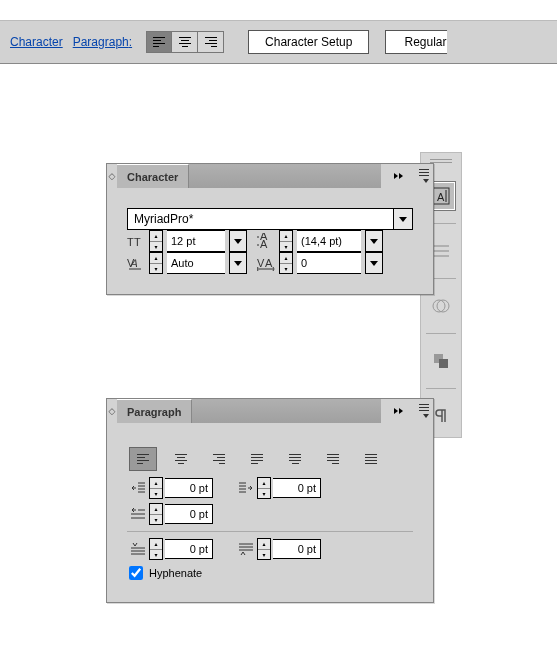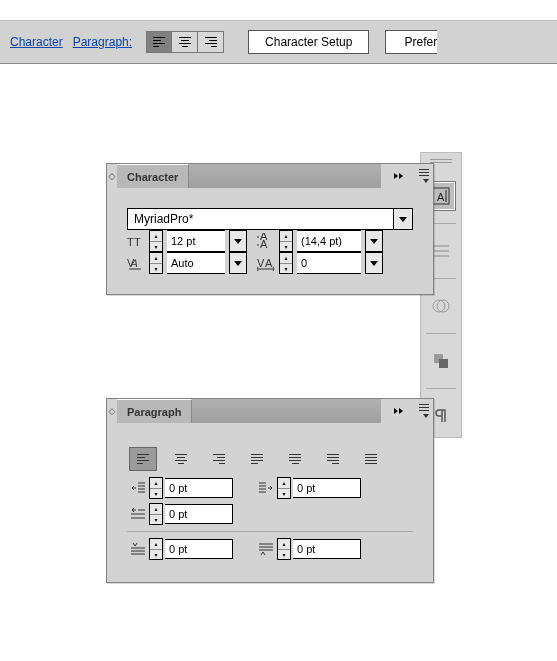--- a/index.html
+++ b/index.html
@@ -55,21 +55,21 @@
   .num-input { width:58px; height:22px; border:1px solid #000; border-left:none; border-right:none; padding:0 4px; font-size:11px; background:#fff; }
   .num-dd { width:18px; height:22px; border:1px solid #000; background:#e8e8e8; display:flex; align-items:center; justify-content:center; cursor:pointer; }
 
   .para-align { display:flex; gap:10px; padding:4px 2px; }
   .para-align .pa { width:28px; height:24px; display:flex; align-items:center; justify-content:center; cursor:pointer; }
   .para-align .pa.selected { background:#9a9a9a; border:1px solid #666; }
   .pa .align-icon span{background:#333}
 
   .indent-row { display:flex; gap:24px; padding:2px; }
   .indent-group { display:flex; align-items:center; gap:2px; }
-  .ind-input { width:68px; height:20px; border:1px solid #000; border-left:none; padding:0 4px; background:#fff; }
+  .ind-input { width:48px; height:20px; border:1px solid #000; border-left:none; padding:0 4px; background:#fff;text-align:right; }
 
   .hyph { display:flex; align-items:center; gap:6px; padding:4px 2px 2px; }
   .hyph input { width:14px; height:14px; }
 
   .tri { width:0;height:0;border-left:4px solid transparent;border-right:4px solid transparent;border-top:5px solid #000; }
   .tri-r { width:0;height:0;border-top:3px solid transparent;border-bottom:3px solid transparent;border-left:4px solid #000; display:inline-block;}
   .dbl-tri { display:flex; gap:1px; }
   .menu-lines { display:flex; flex-direction:column; gap:2px; align-items:flex-end;}
   .menu-lines span{width:10px;height:1px;background:#333;display:block}
   .menu-lines .t{width:0;height:0;border-left:3px solid transparent;border-right:3px solid transparent;border-top:4px solid #333;margin-top:1px}
@@ -102,21 +102,21 @@
     <div class="align-btn">
         <div class="align-icon align-right">
           <span></span>
           <span></span>
           <span></span>
           <span></span>
         </div>
       </div>
   </div>
   <button class="top-btn doc">Character Setup</button>
-  <button class="top-btn pref">Prefer</button>
+  <button class="top-btn pref">Regular</button>
 </div>
 
 <div class="dock">
   <div class="dock-drag"></div>
   <div class="dock-btn selected">
     <svg width="18" height="18">
         <rect x="1" y="1" width="16" height="16" fill="none" stroke="#333"></rect>
         <text x="5" y="14" font-size="13" font-family="serif" fill="#222">A</text>
         <line x1="14" y1="3" x2="14" y2="15" stroke="#222"></line>
       </svg>
@@ -419,14 +419,18 @@
             </svg>
           </div>
         <div class="spinner">
             <div>▴</div>
             <div>▾</div>
           </div>
         <input class="ind-input" value="0 pt" style="">
       </div>
     </div>
 
+    <div class="hyph">
+      <input type="checkbox" checked="" style="">
+      <span>Hyphenate</span>
+    </div>
   </div>
 </div>
 
 </body></html>

